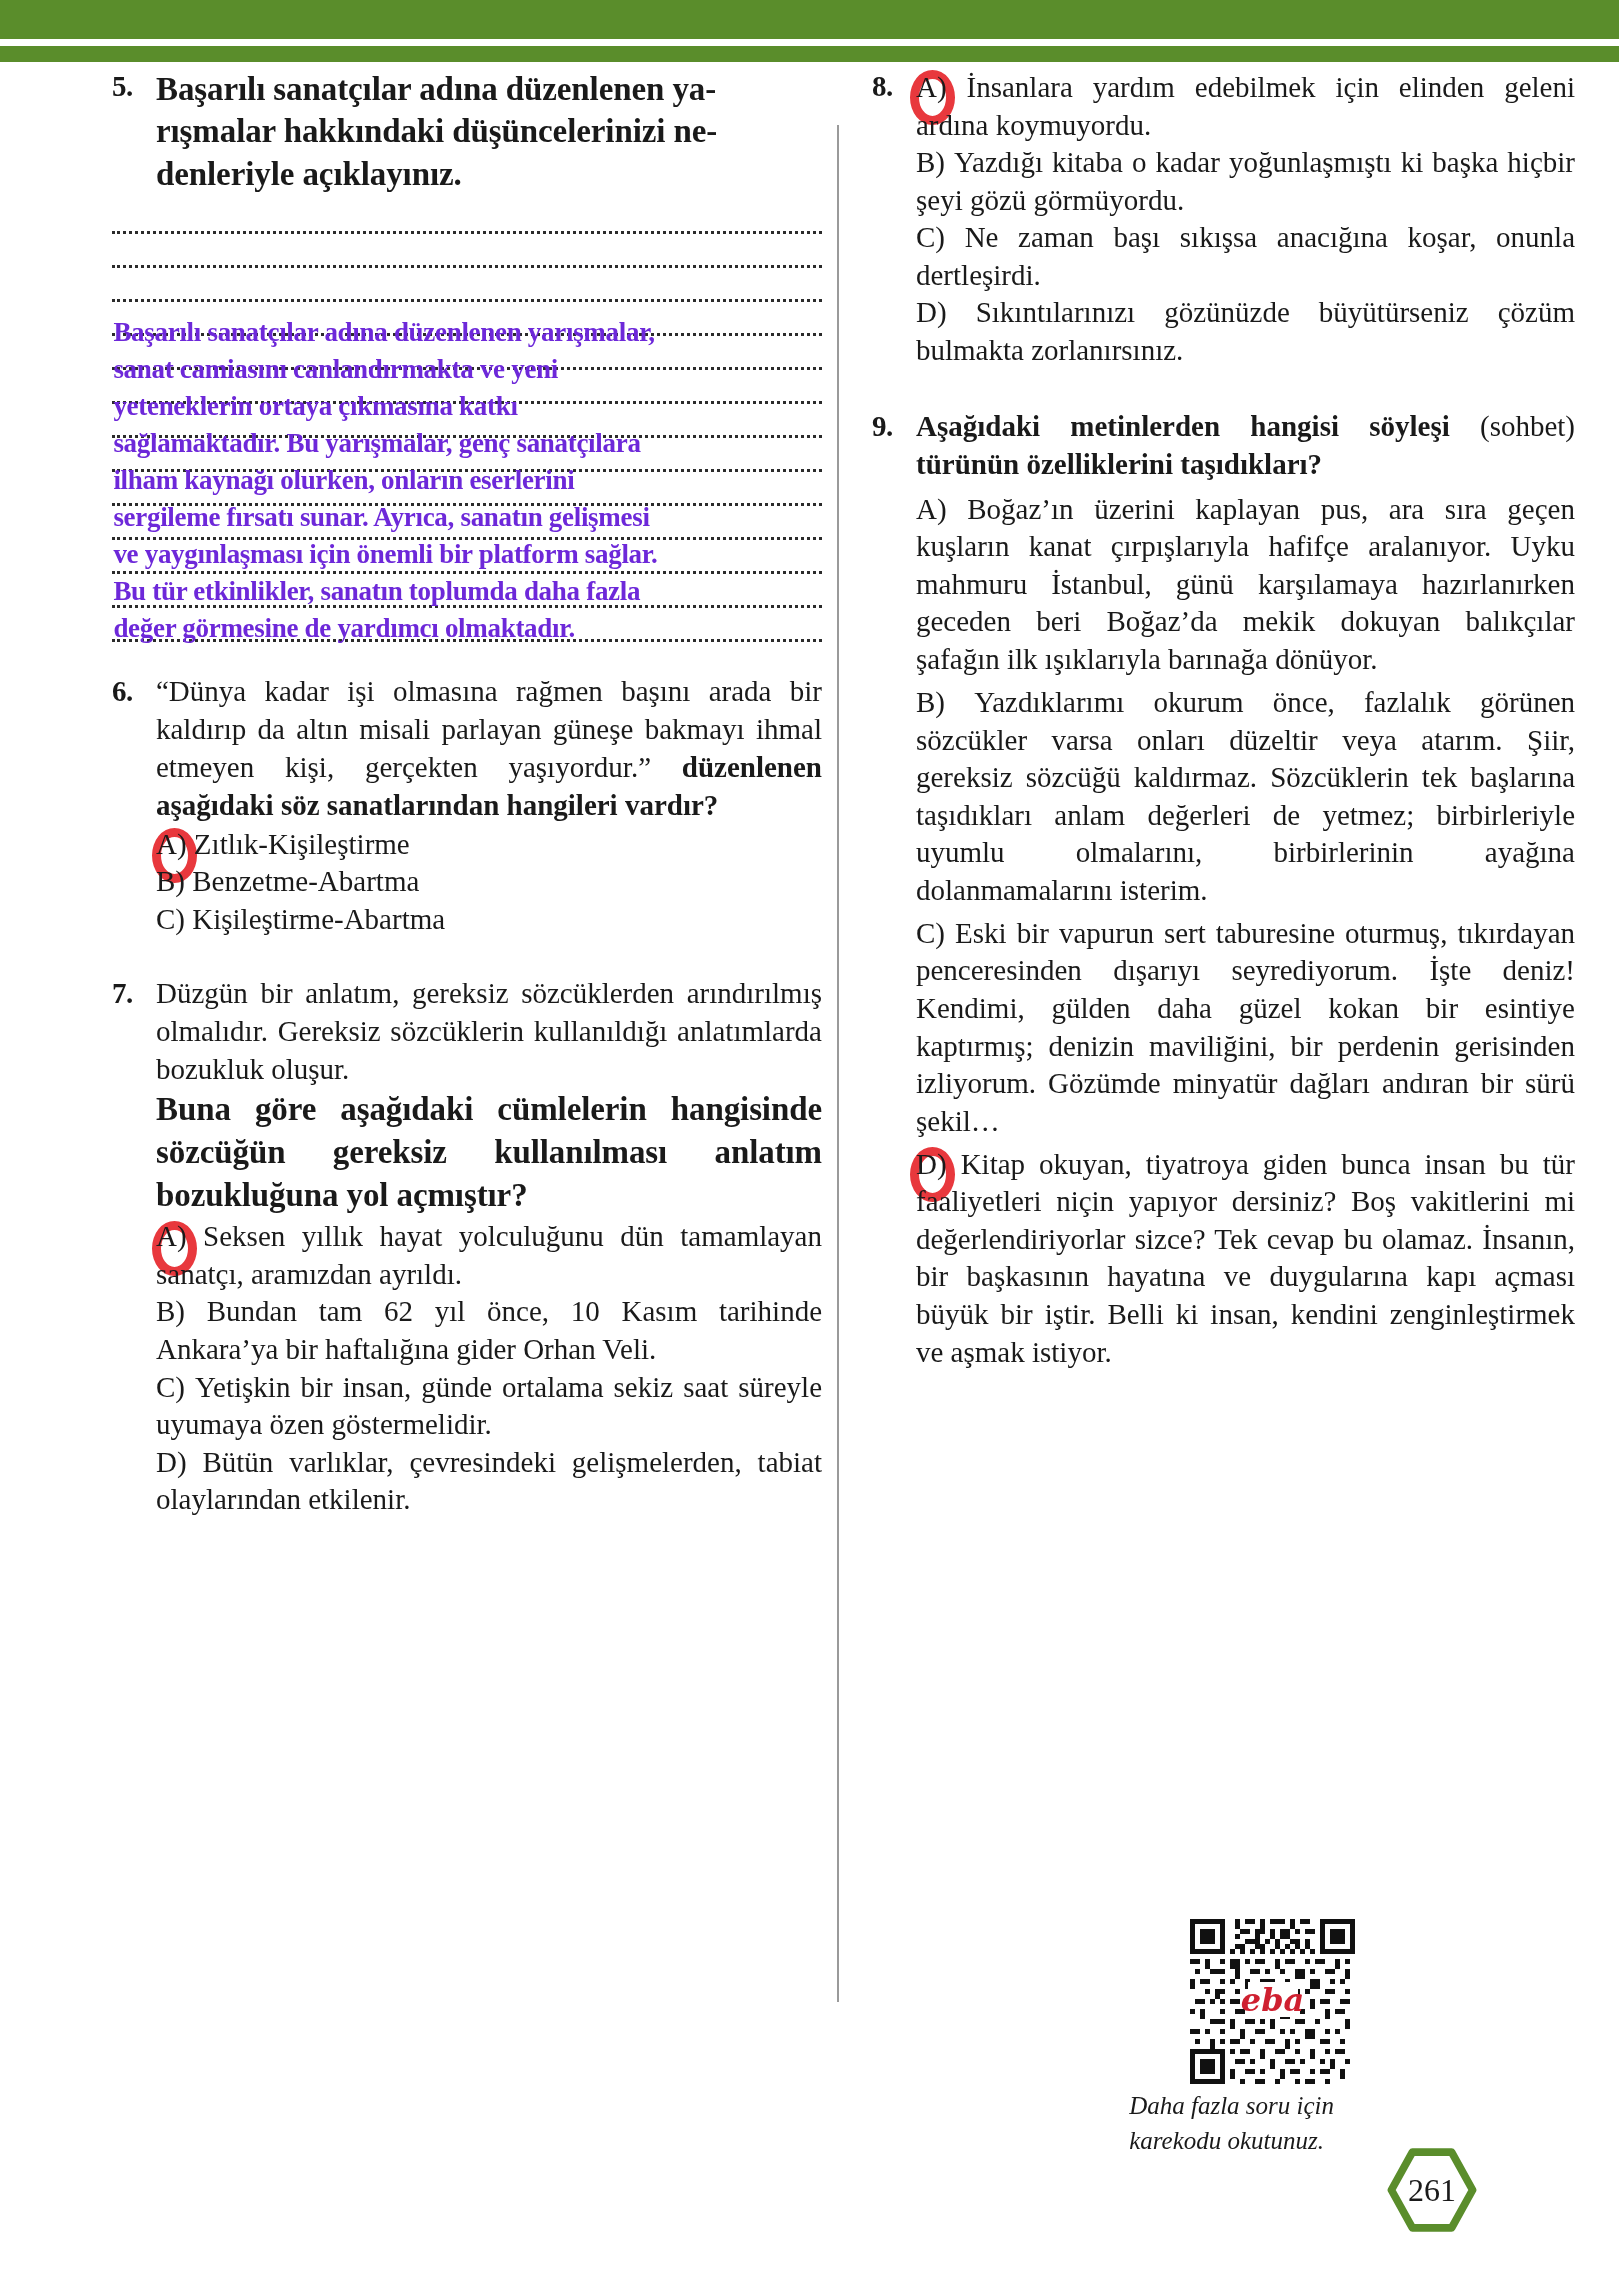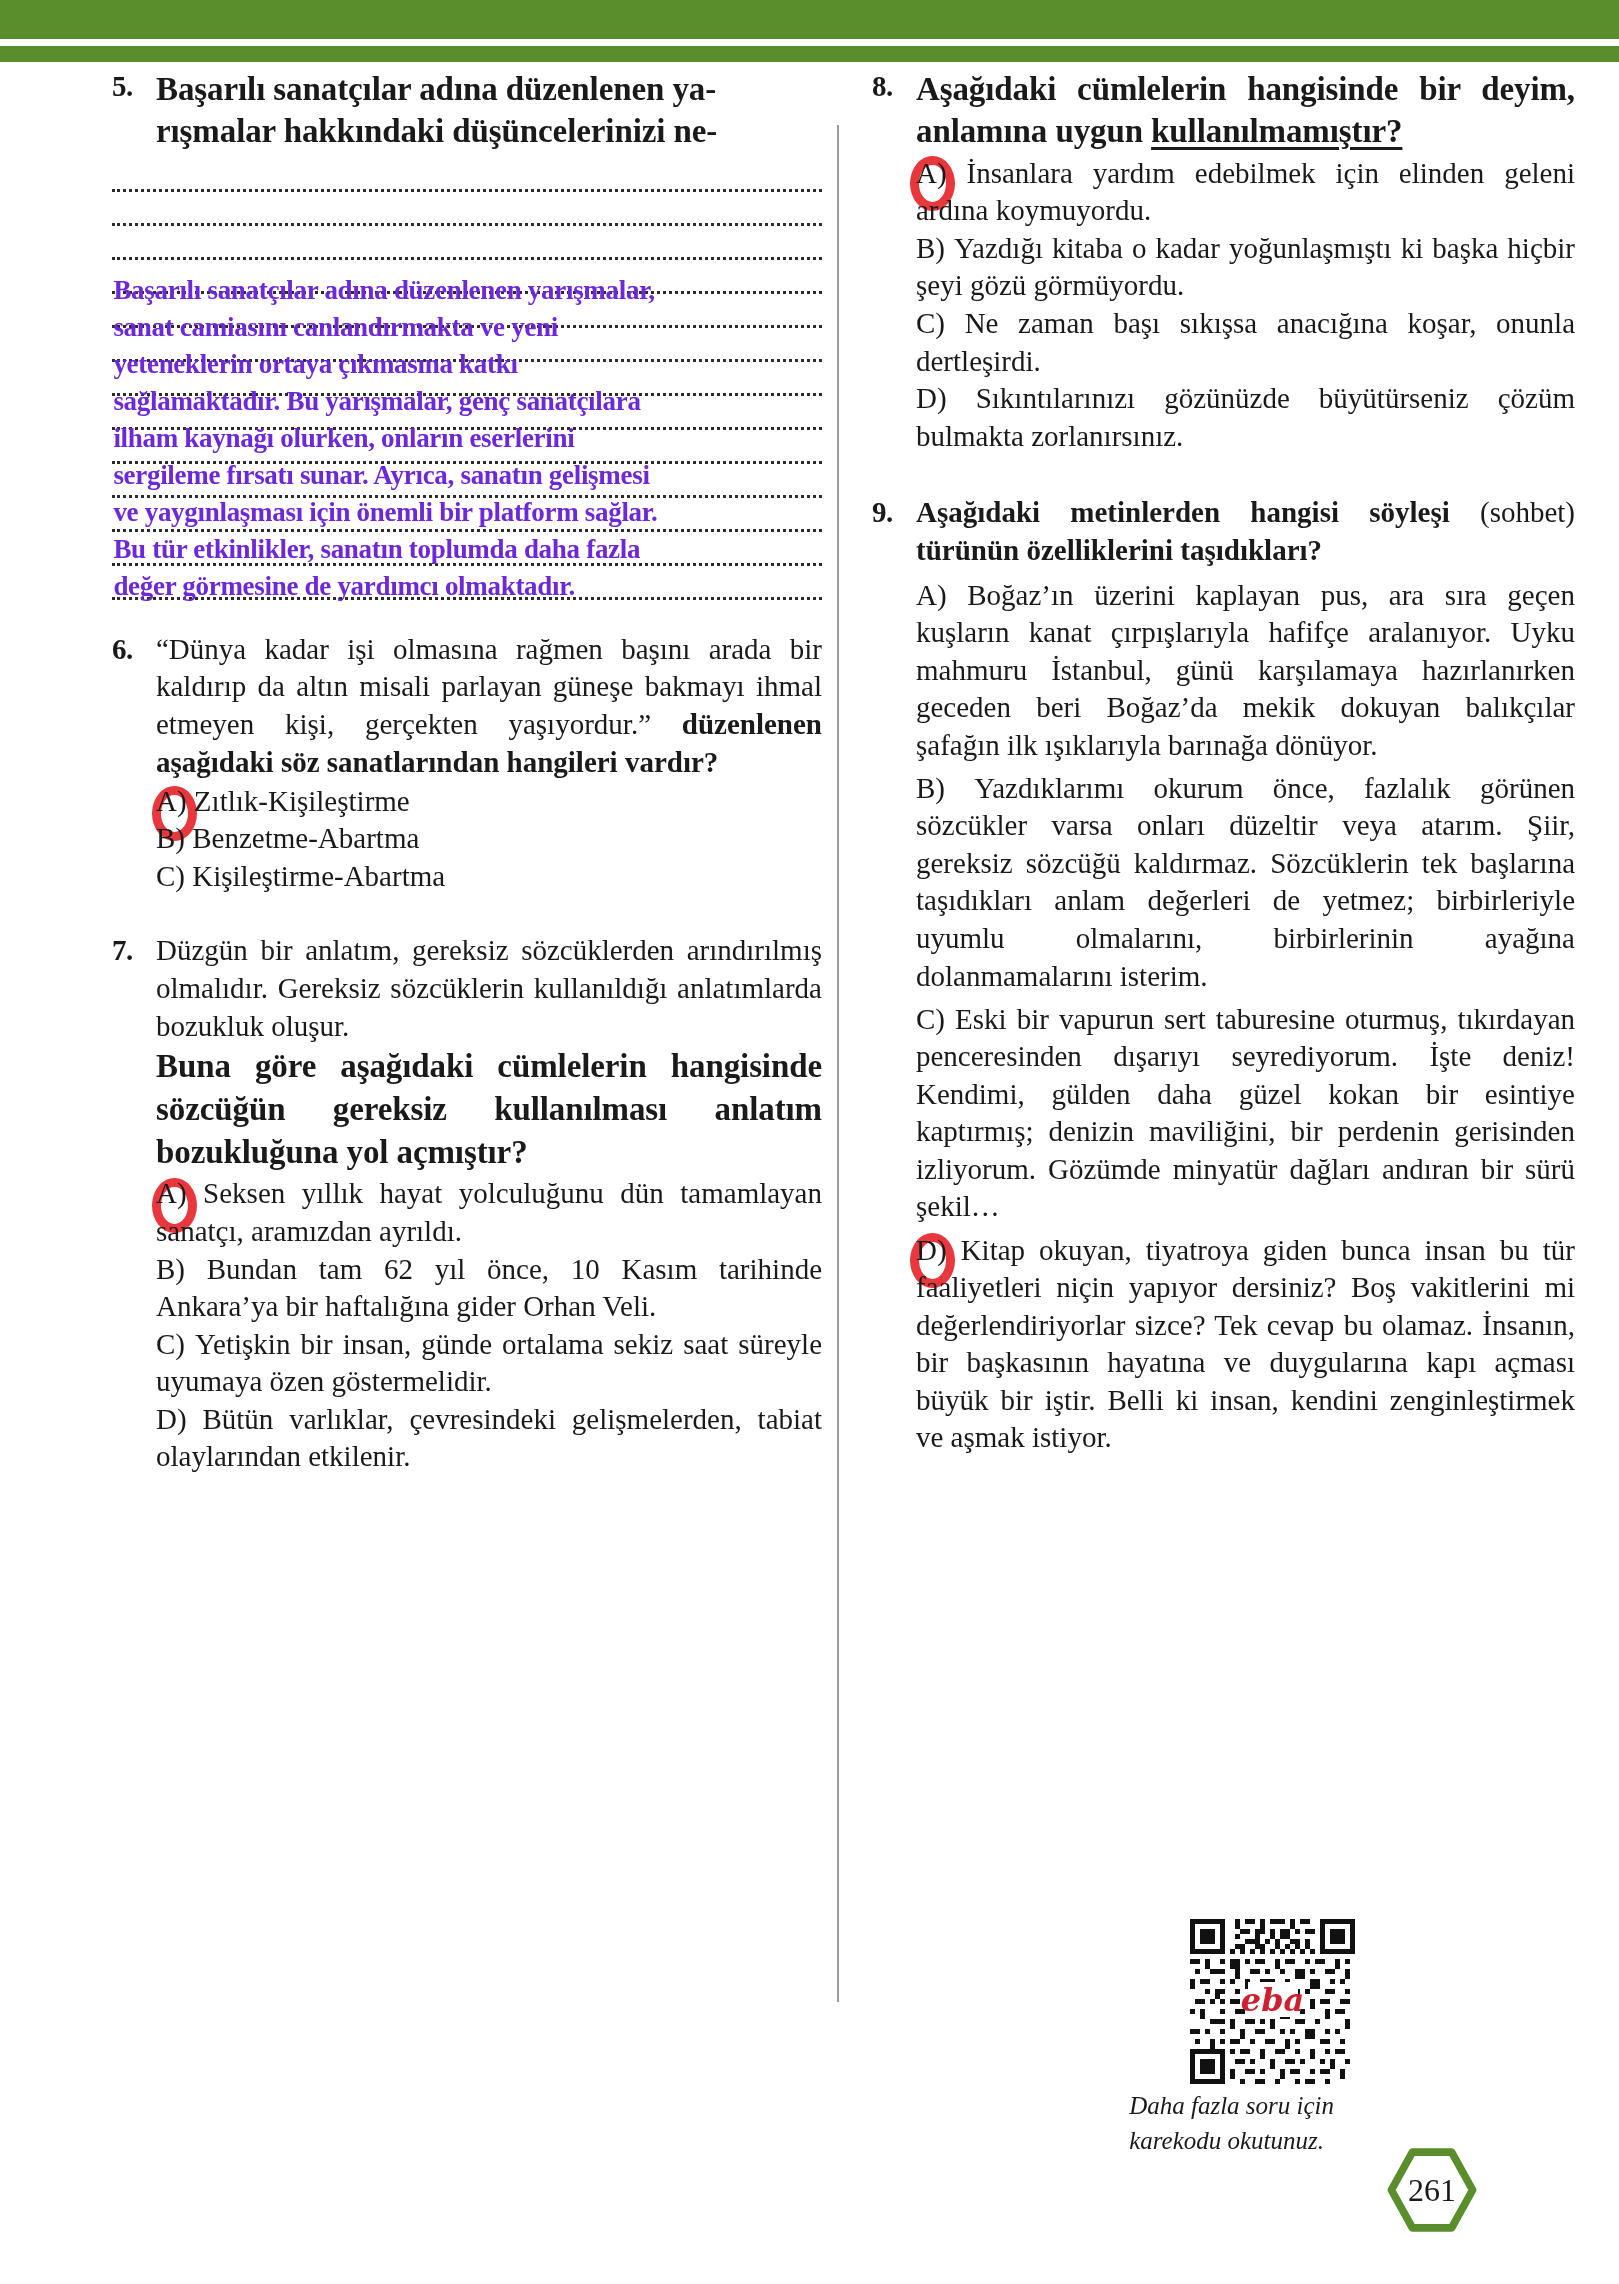--- a/index.html
+++ b/index.html
@@ -118,20 +118,21 @@
   <div class="divider"></div>
 
   <div class="col col-left">
 
     <div class="q" style="padding-top:5.6px;">
       <div class="q-head">
         <div class="q-num">5.</div>
         <div class="q-body">
           <div class="stem-b">Başarılı sanatçılar adına düzenlenen ya-</div>
           <div class="stem-b">rışmalar hakkındaki düşüncelerinizi ne-</div>
+          <div class="stem-b last">denleriyle açıklayınız.</div>
         </div>
       </div>
 
       <div class="lines" style="height:436px;">
         <div class="rule"></div>
         <div class="rule"></div>
         <div class="rule"></div>
         <div class="rule"></div>
         <div class="rule"></div>
         <div class="rule"></div>
@@ -189,21 +190,20 @@
     </div>
 
   </div>
 
   <div class="col col-right">
 
     <div class="q" style="padding-top:5.6px;">
       <div class="q-head">
         <div class="q-num">8.</div>
         <div class="q-body">
-          <div class="stem-b"><span>Aşağıdaki cümlelerin hangisinde bir deyim, anlamına uygun </span><span class="u-line">kullanılmamıştır?</span></div>
 
           <div class="opt-wrap" style="margin-top:1.4px;">
             <div class="mark" style="left:-5.6px;top:1.4px;"></div>
             <div class="opt"><span>A)</span>&nbsp;<span>İnsanlara yardım edebilmek için elinden geleni ardına koymuyordu.</span></div>
             <div class="opt"><span>B)</span>&nbsp;<span>Yazdığı kitaba o kadar yoğunlaşmıştı ki başka hiçbir şeyi gözü görmüyordu.</span></div>
             <div class="opt"><span>C)</span>&nbsp;<span>Ne zaman başı sıkışsa anacığına koşar, onunla dertleşirdi.</span></div>
             <div class="opt"><span>D)</span>&nbsp;<span>Sıkıntılarınızı gözünüzde büyütürseniz çözüm bulmakta zorlanırsınız.</span></div>
           </div>
         </div>
       </div>

